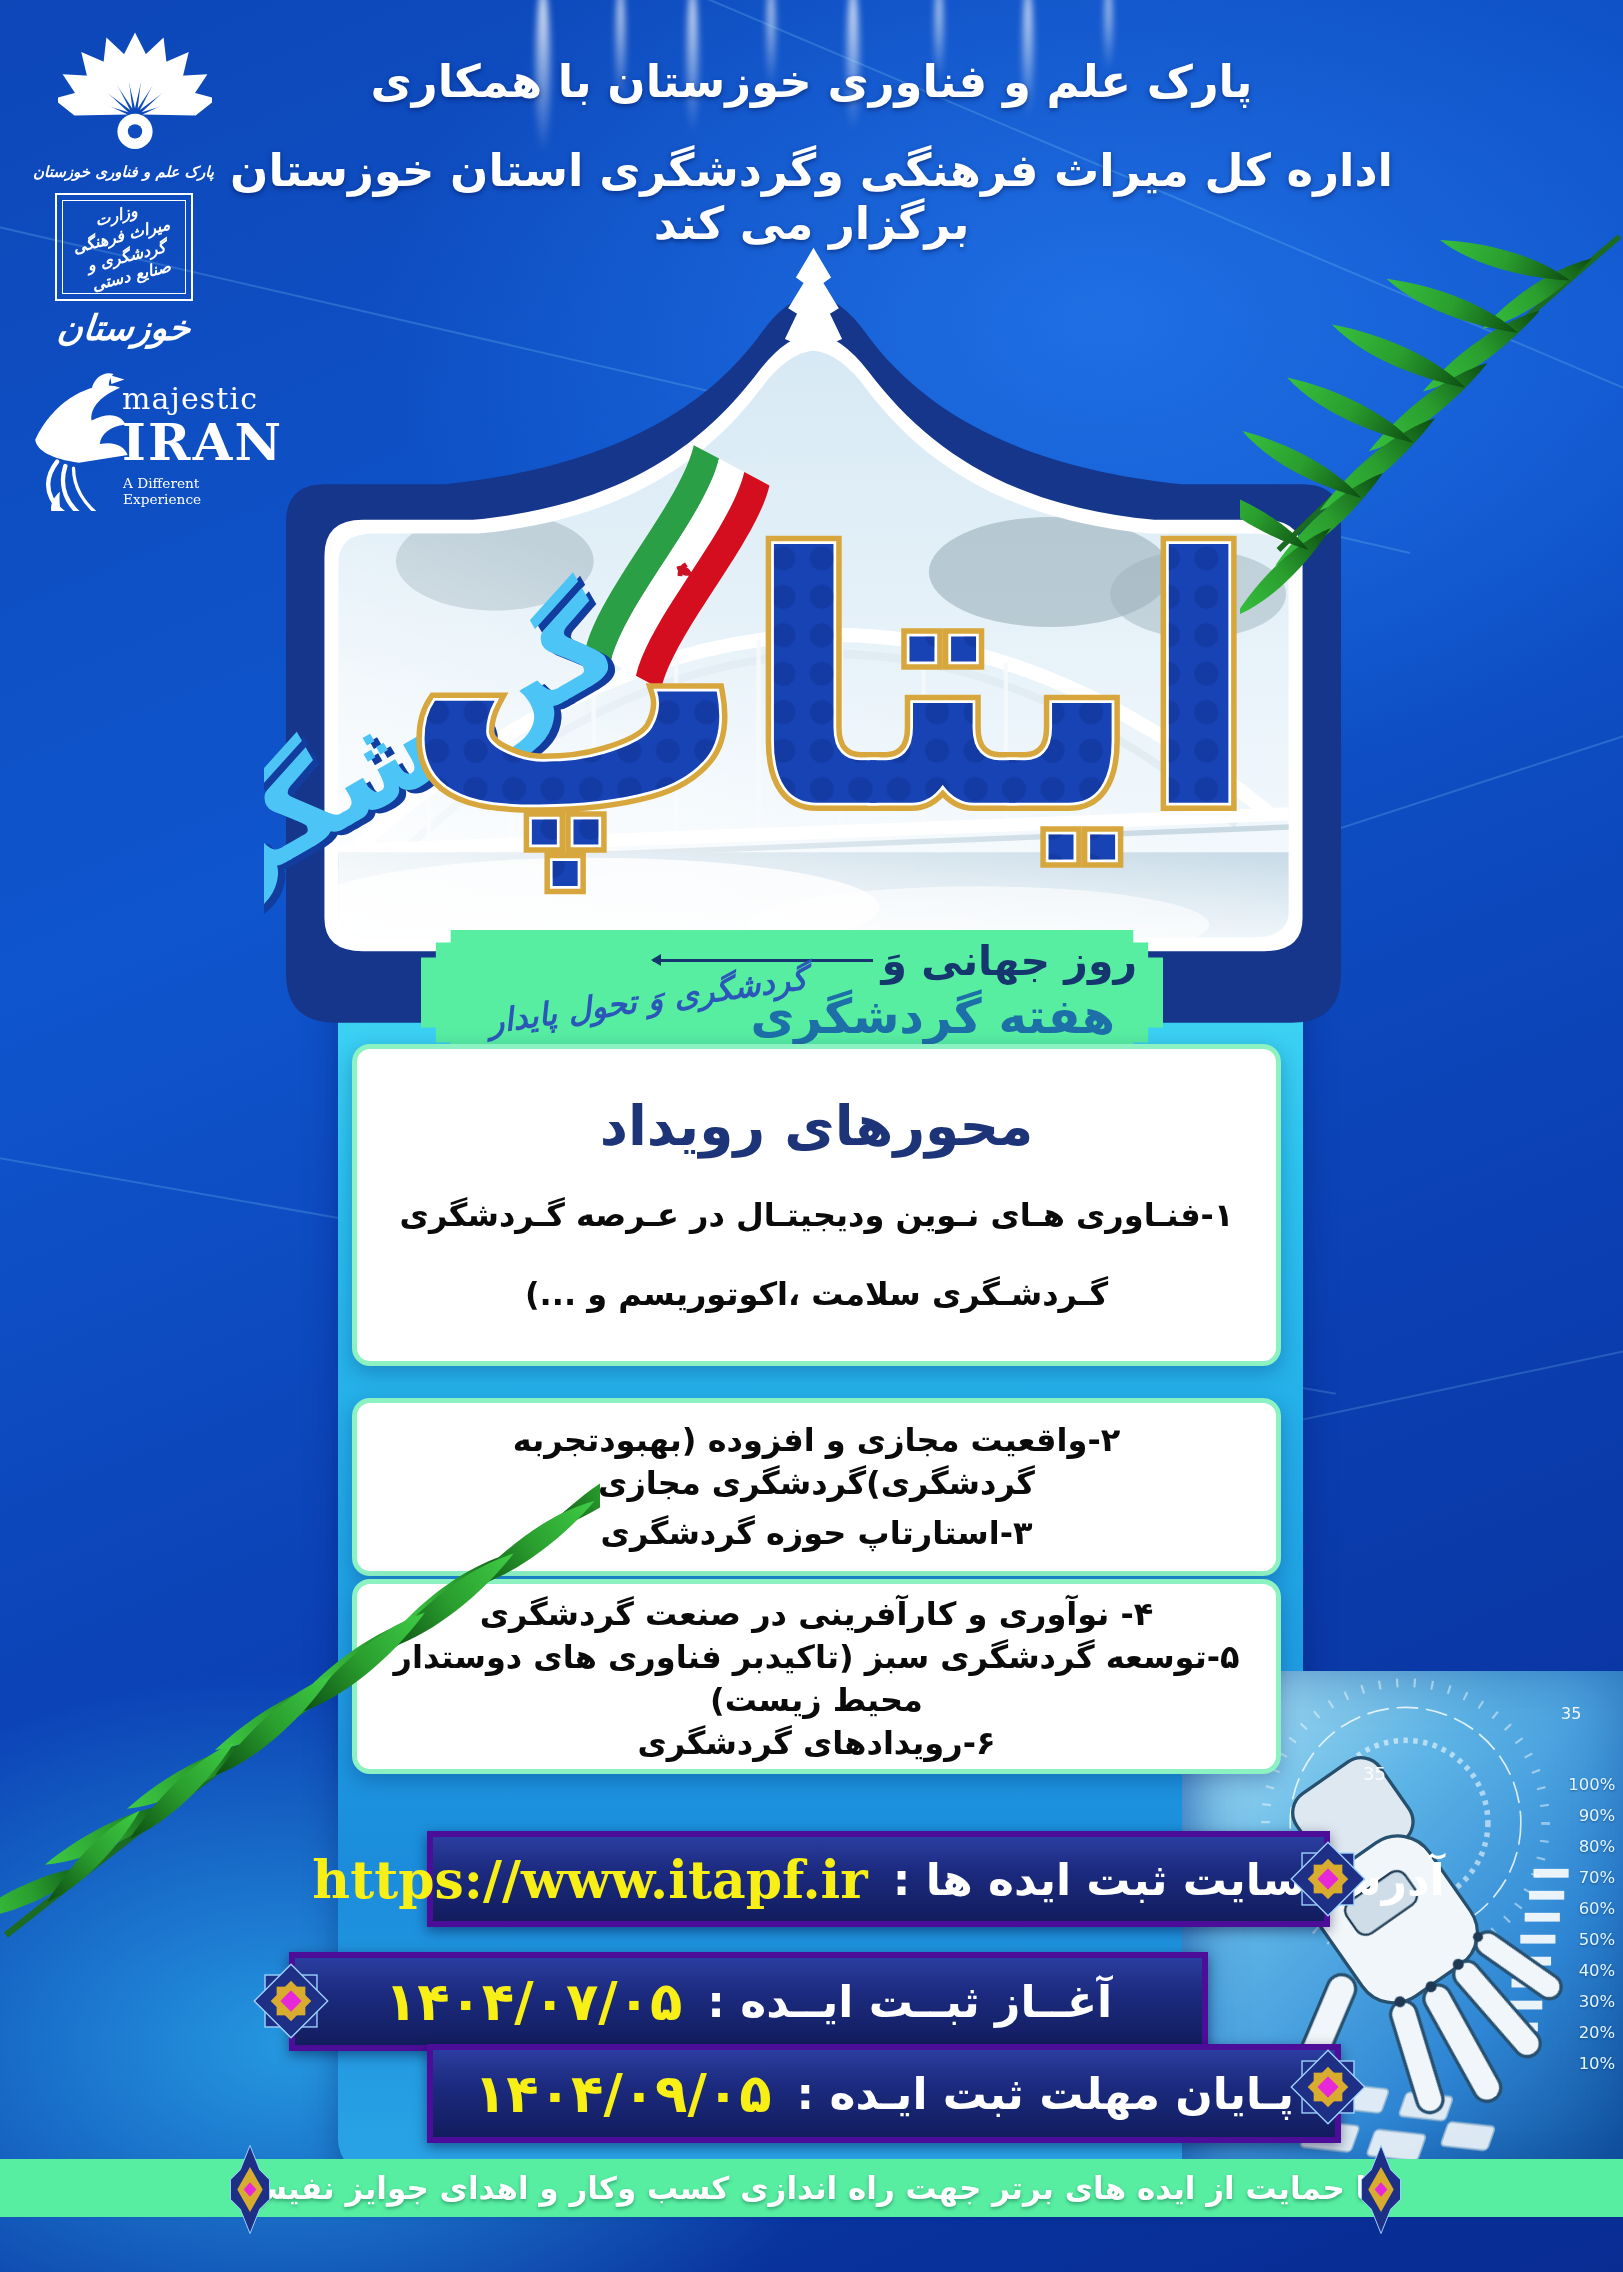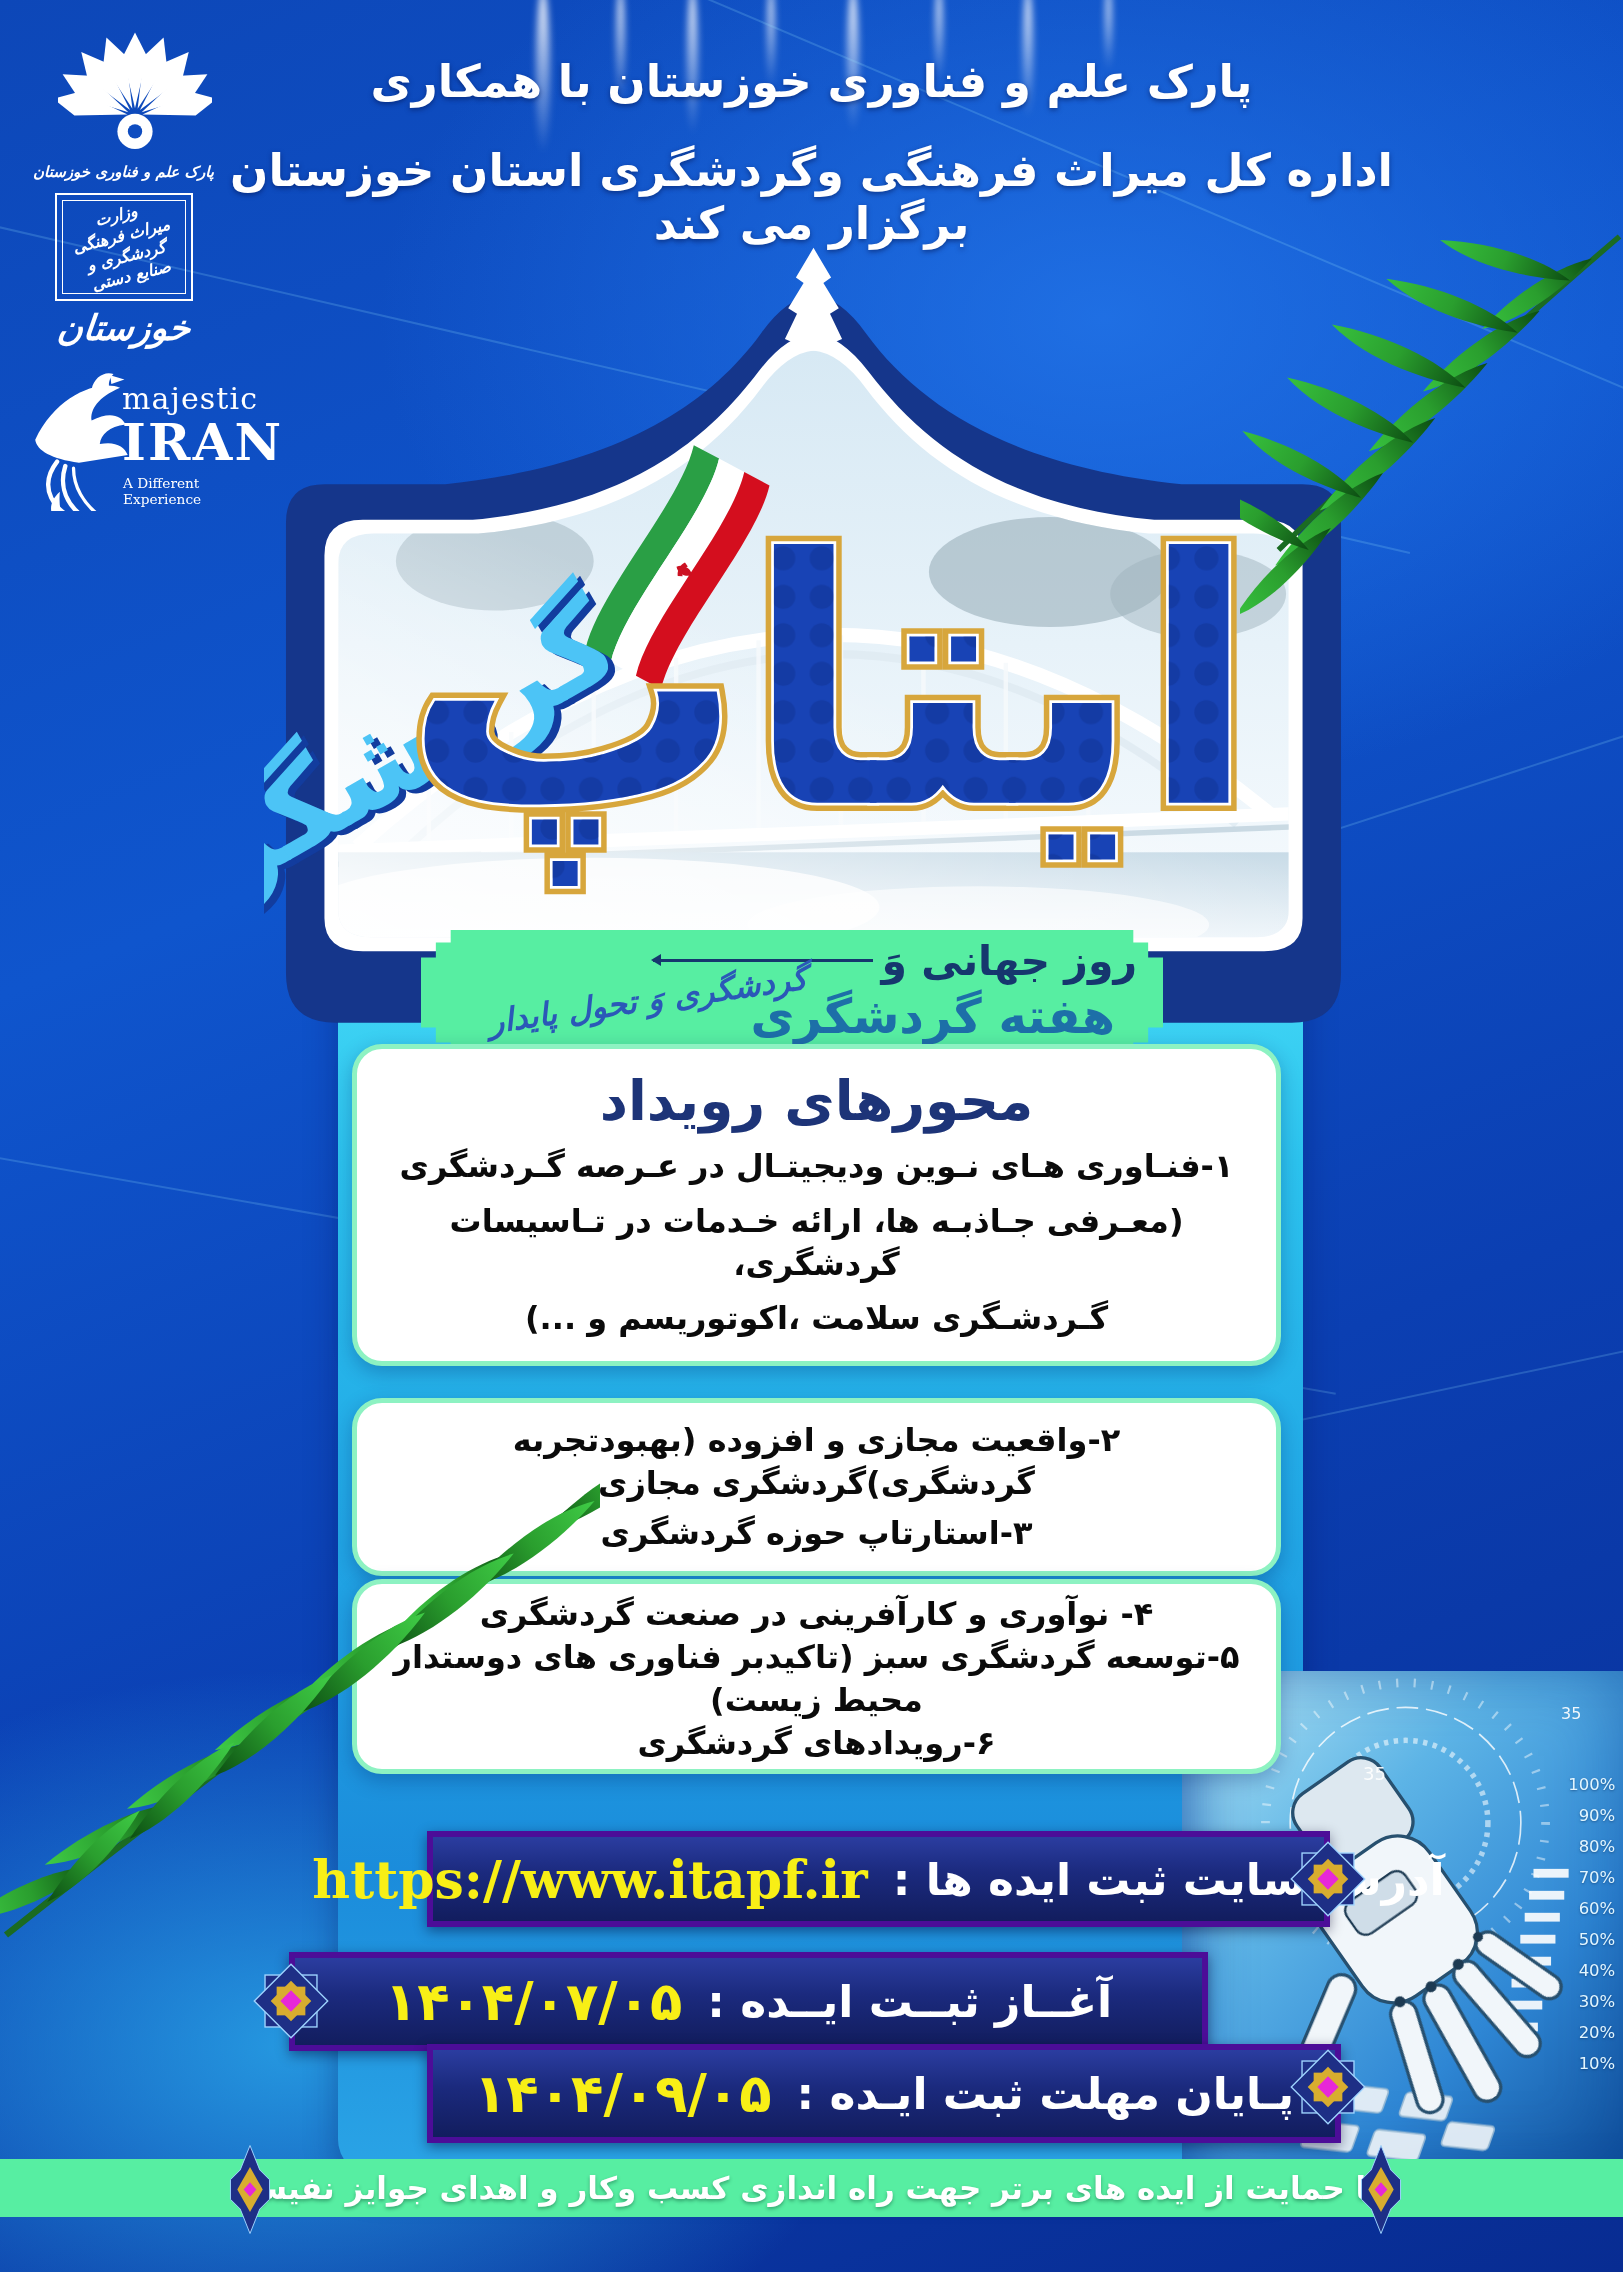--- a/index.html
+++ b/index.html
@@ -50,21 +50,21 @@
       96% 90%,96% 100%,4% 100%,4% 90%,2% 90%,2% 78%,0 78%,0 22%,2% 22%,2% 10%,4% 10%);}
   .band-r{position:absolute;right:26px;top:6.6px;direction:rtl;text-align:right;}
   .band-l1{display:flex;align-items:center;gap:8px;color:#16376e;font-weight:bold;font-size:41px;}
   .dashline{width:220px;height:3.3px;background:#16376e;position:relative;}
   .dashline:before{content:"";position:absolute;left:-8.8px;top:-5px;border:6.6px solid transparent;
       border-right:10px solid #16376e;}
   .band-l2{margin-top:3.3px;margin-right:22px;color:#1d6fa8;font-weight:bold;font-size:48px;}
   .band-left{position:absolute;left:66px;top:51px;transform:rotate(-8deg);color:#2b58b8;
       font-weight:bold;font-style:italic;font-size:32px;direction:rtl;}
   
-  .wbox{left:352px;width:929px;background:#fff;border:5px solid #8df2c2;border-radius:30px;
+  .wbox{left:352px;width:929px;background:#fff;border:5px solid #8df2c2;border-radius:18px;
     box-shadow:0 6.6px 18.7px rgba(0,30,100,.28);direction:rtl;display:flex;flex-direction:column;
     justify-content:space-evenly;padding:8.8px 31px;box-sizing:border-box;}
   .wbox p{margin:0;color:#0b0b0b;font-weight:bold;text-align:center;font-size:32px;line-height:1.35;}
   .wbox h2{margin:0;text-align:center;color:#1d3478;font-size:55px;font-weight:bold;}
   
   .bar{background:linear-gradient(180deg,#2b3da0 0%,#1b2a7e 42%,#121d5e 100%);
     border:6px solid #4c0d98;display:flex;align-items:center;justify-content:center;gap:25px;
     direction:rtl;box-shadow:0 4.4px 12px rgba(0,0,40,.45);}
   .bar .lbl{color:#fff;font-size:44px;font-weight:bold;white-space:nowrap;}
   .bar .val{color:#f8ef16;font-size:53px;font-weight:bold;direction:ltr;white-space:nowrap;}
@@ -266,21 +266,20 @@
         <span class="dashline"></span>
       </div>
       <div class="band-l2">هفته گردشگری</div>
     </div>
     <div class="band-left">گردشگری وَ تحول پایدار</div>
   </div>
 
   <div class="abs wbox z5" style="top:1044px;height:322px">
     <h2>محورهای رویداد</h2>
     <p>۱-فنـاوری هـای نـوین ودیجیتـال در عـرصه گـردشگری</p>
-    <p>(معـرفی جـاذبـه ها، ارائه خـدمات در تـاسیسات گردشگری،</p>
     <p>گـردشـگری سلامت ،اکوتوریسم و ...)</p>
   </div>
   <div class="abs wbox z5" style="top:1398px;height:178px">
     <p>۲-واقعیت مجازی و افزوده (بهبودتجربه گردشگری)گردشگری مجازی</p>
     <p>۳-استارتاپ حوزه گردشگری</p>
   </div>
   <div class="abs wbox z5" style="top:1579px;height:195px">
     <p>۴- نوآوری و کارآفرینی در صنعت گردشگری</p>
     <p>۵-توسعه گردشگری سبز (تاکیدبر فناوری های دوستدار محیط زیست)</p>
     <p>۶-رویدادهای گردشگری</p>

